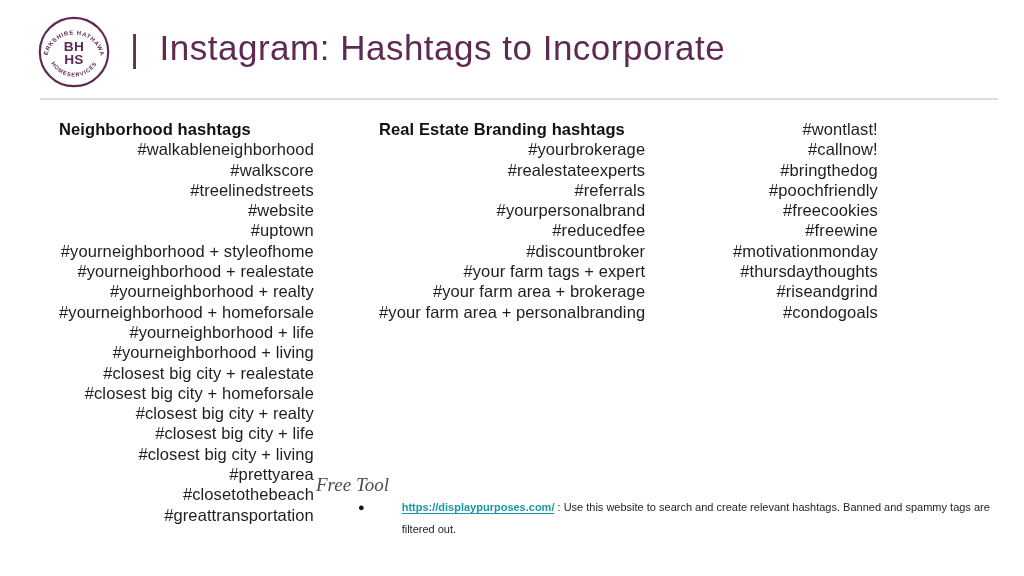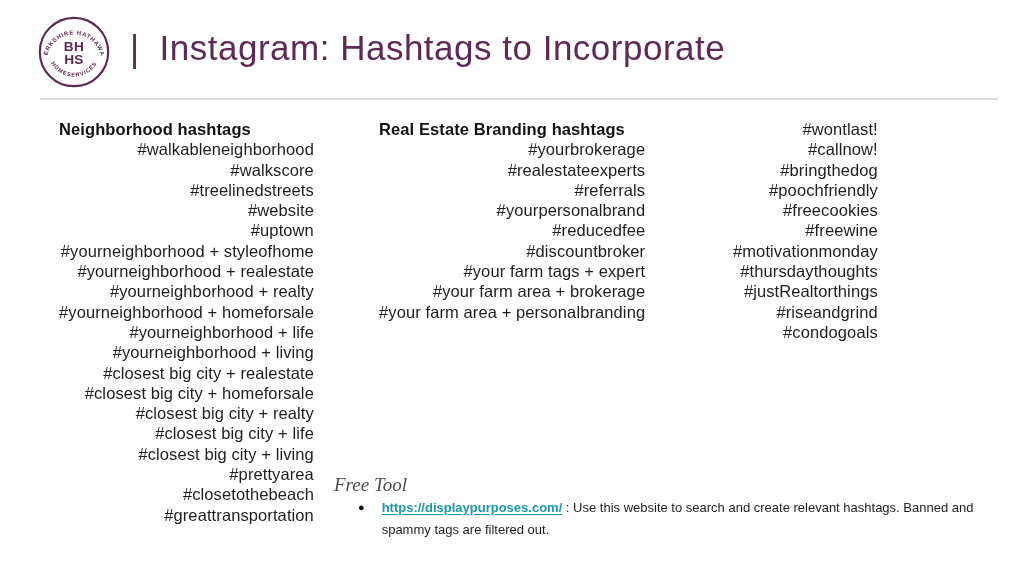--- a/index.html
+++ b/index.html
@@ -65,21 +65,21 @@
   }
   .col ul { list-style: none; text-align: right; }
   .col li { white-space: nowrap; }
   .col-1 { left: 59px; }
   .col-2 { left: 379px; }
   .col-3 { left: 733px; }
 
   
   .free-tool-label {
     position: absolute;
-    left: 334px;
+    left: 316px;
     top: 474px;
     font-family: "Liberation Serif", "DejaVu Serif", serif;
     font-style: italic;
     font-size: 19px;
     color: #4d4d4d;
   }
   .free-tool-row {
     position: absolute;
     left: 358px;
     top: 497px;
@@ -88,24 +88,25 @@
     width: 640px;
   }
   .free-tool-bullet {
     font-size: 11px;
     line-height: 21px;
     color: #111111;
     margin-right: 17px;
     flex: 0 0 auto;
   }
   .free-tool-text {
-    font-size: 13px;
+    font-size: 11px;
     line-height: 21.5px;
     color: #1e1e1e;
     width: 612px;
+    margin-left: 20px;
   }
   .free-tool-text a {
     color: #1898a8;
     font-weight: 700;
     text-decoration: underline;
     text-underline-offset: 2px;
   }
 </style>
 </head>
 <body>
@@ -217,21 +218,20 @@
         <li>#poochfriendly</li>
 
         <li>#freecookies</li>
 
         <li>#freewine</li>
 
         <li>#motivationmonday</li>
 
         <li>#thursdaythoughts</li>
 
-        <li>#justRealtorthings</li>
 
         <li>#riseandgrind</li>
 
         <li>#condogoals</li>
       </ul>
   </div>
 
   <div class="free-tool-label">Free Tool</div>
   <div class="free-tool-row">
     <span class="free-tool-bullet">●</span>

